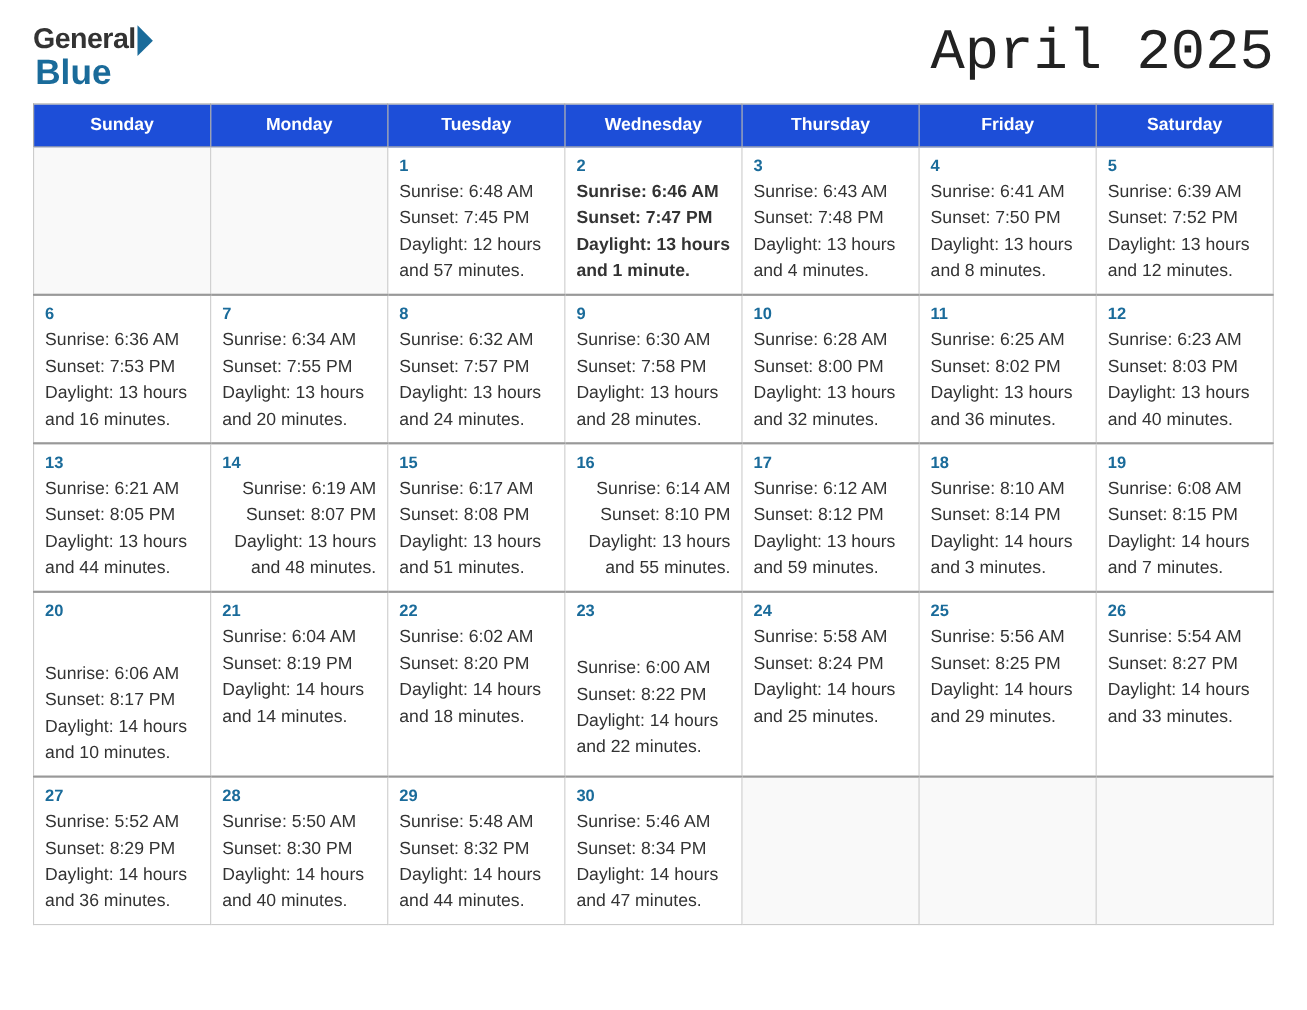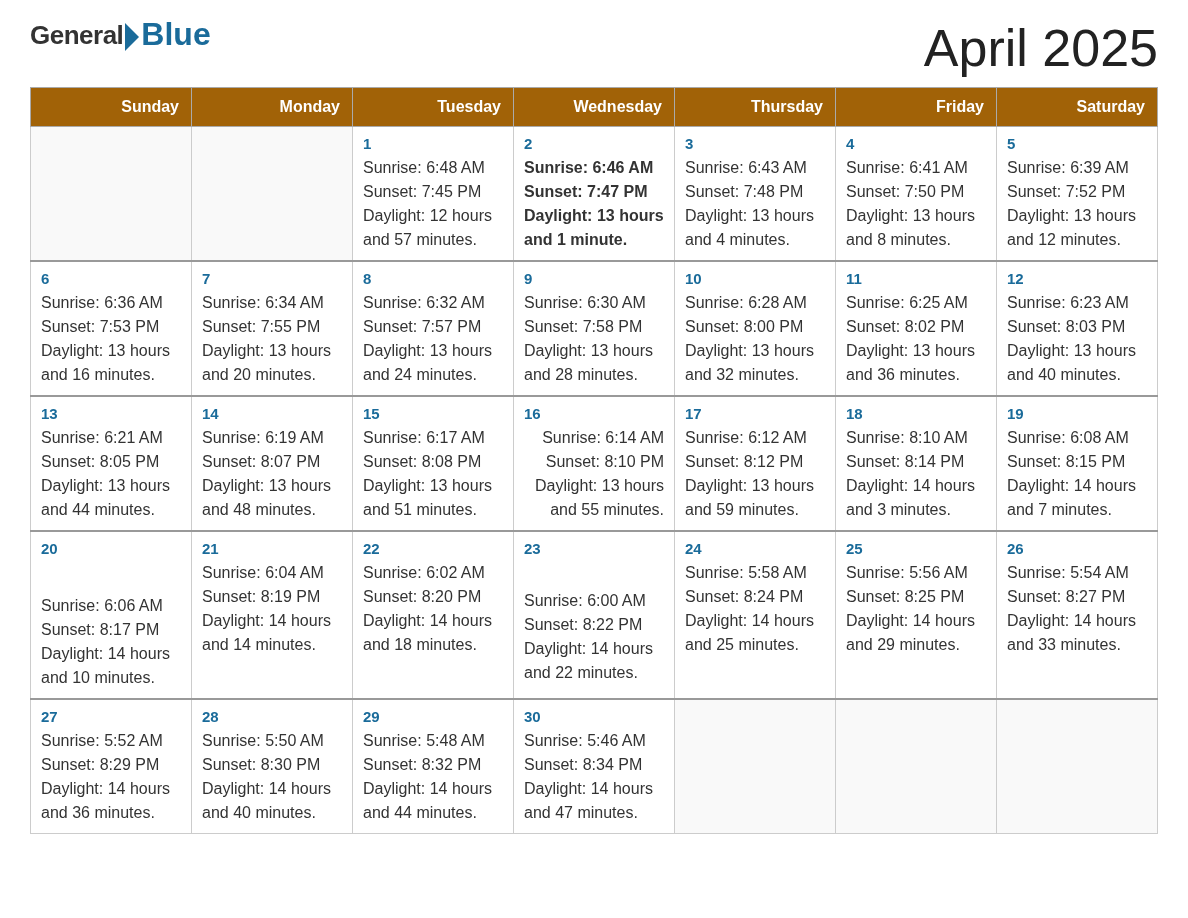--- a/index.html
+++ b/index.html
@@ -11,20 +11,21 @@
       padding: 20px 30px;
     }
     .header {
       display: flex;
       justify-content: space-between;
       align-items: flex-start;
       margin-bottom: 10px;
     }
     .logo {
       display: flex;
+      flex-direction: column;
       align-items: flex-start;
     }
     .logo-top {
       display: flex;
       align-items: center;
     }
     .logo-general {
       font-size: 26px;
       font-weight: bold;
       color: #333;
@@ -41,44 +42,45 @@
     }
     .logo-blue {
       font-size: 32px;
       font-weight: bold;
       color: #1a6b9a;
       margin-top: -4px;
       margin-left: 2px;
     }
     .title-section {
       text-align: right;
+      font-family: Liberation Mono, monospace;
     }
     .month-year {
       font-size: 52px;
       font-weight: normal;
       color: #222;
       line-height: 1.1;
     }
     .location {
       font-size: 22px;
       color: #444;
       margin-top: 4px;
     }
     .calendar-table {
       width: 100%;
       border-collapse: collapse;
       margin-top: 10px;
     }
     .calendar-table th {
-      background: #a16207;
+      background: #1d4ed8;
       color: #fff;
       font-size: 16px;
       font-weight: bold;
       padding: 10px 12px;
-      text-align: right;
+      text-align: center;
       border: 1px solid #aaa;
     }
     .calendar-table td {
       vertical-align: top;
       padding: 8px 10px;
       border: 1px solid #ccc;
       width: 14.28%;
       min-height: 100px;
       font-size: 13px;
       color: #333;
@@ -224,21 +226,21 @@
       <tr>
         <td>
           <span class="day-number">13</span>
           <div class="day-info" style="white-space: pre-line;">Sunrise: 6:21 AM
 Sunset: 8:05 PM
 Daylight: 13 hours
 and 44 minutes.</div>
         </td>
         <td>
           <span class="day-number">14</span>
-          <div class="day-info" style="white-space: pre-line;">Sunrise: 6:19 AM
+          <div class="day-info" style="white-space: pre-line; text-align: right;">Sunrise: 6:19 AM
 Sunset: 8:07 PM
 Daylight: 13 hours
 and 48 minutes.</div>
         </td>
         <td>
           <span class="day-number">15</span>
           <div class="day-info" style="white-space: pre-line;">Sunrise: 6:17 AM
 Sunset: 8:08 PM
 Daylight: 13 hours
 and 51 minutes.</div>

